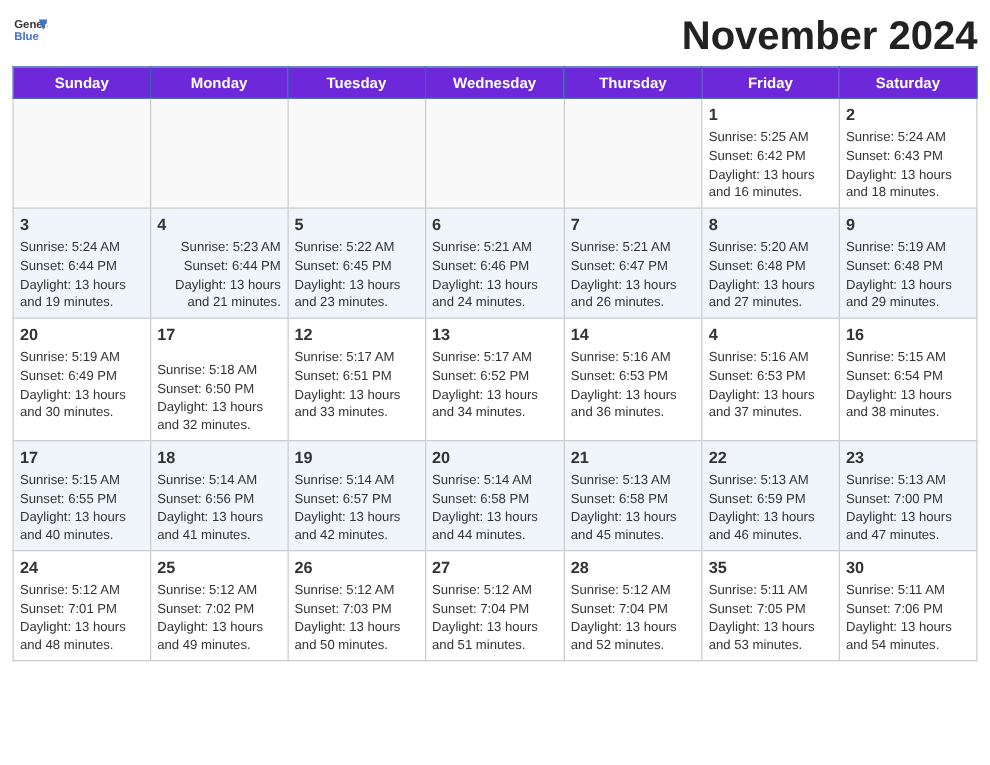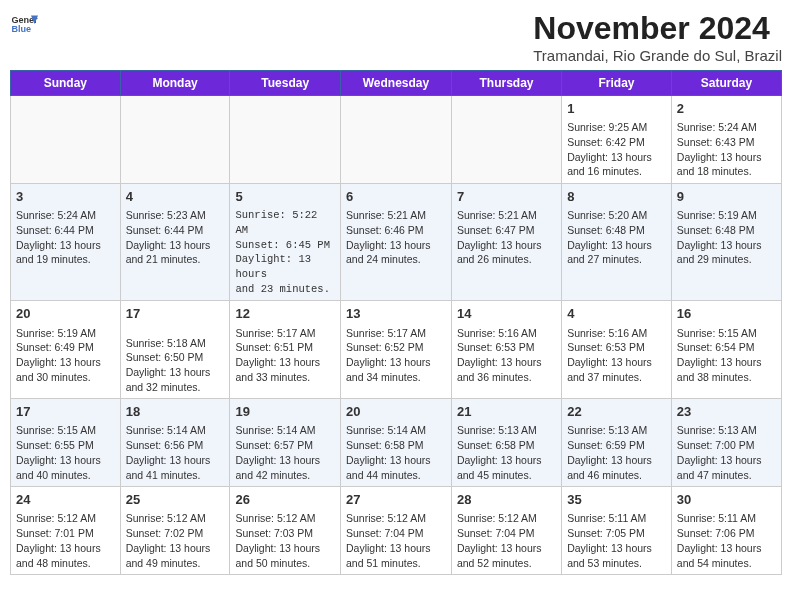--- a/index.html
+++ b/index.html
@@ -19,20 +19,21 @@
     .logo {
       display: flex;
       align-items: center;
       gap: 2px;
     }
     .logo-icon {
       width: 28px;
       height: 28px;
     }
     .title-area {
+      text-align: right;
     }
     .main-title {
       font-size: 32px;
       font-weight: bold;
       color: #222;
     }
     .subtitle {
       font-size: 15px;
       color: #444;
     }
@@ -86,21 +87,20 @@
 <div class="header-area">
   <div class="logo">
     <svg class="logo-icon" viewBox="0 0 40 40">
       <text x="2" y="18" font-size="13" font-weight="bold" fill="#333">General</text>
       <text x="2" y="32" font-size="13" font-weight="bold" fill="#4472C4">Blue</text>
       <polygon points="30,8 40,8 35,20" fill="#4472C4"></polygon>
     </svg>
   </div>
   <div class="title-area">
     <div class="main-title">November 2024</div>
-    <div class="subtitle">Tramandai, Rio Grande do Sul, Brazil</div>
   </div>
 </div>
 
 <table class="calendar">
   <thead>
     <tr>
     <th>Sunday</th>
         <th>Monday</th>
         <th>Tuesday</th>
         <th>Wednesday</th>
@@ -111,21 +111,21 @@
   </thead>
   <tbody id="calendar-body">
   <tr>
         <td class="empty"></td>
         <td class="empty"></td>
         <td class="empty"></td>
         <td class="empty"></td>
         <td class="empty"></td>
         <td>
           <span class="day-num">1</span>
-          <div class="day-info" style="white-space: pre-line;">Sunrise: 9:25 AM
+          <div class="day-info" style="white-space: pre-line;">Sunrise: 5:25 AM
 Sunset: 6:42 PM
 Daylight: 13 hours
 and 16 minutes.</div>
         </td>
         <td>
           <span class="day-num">2</span>
           <div class="day-info" style="white-space: pre-line;">Sunrise: 5:24 AM
 Sunset: 6:43 PM
 Daylight: 13 hours
 and 18 minutes.</div>
@@ -134,28 +134,28 @@
       <tr>
         <td>
           <span class="day-num">3</span>
           <div class="day-info" style="white-space: pre-line;">Sunrise: 5:24 AM
 Sunset: 6:44 PM
 Daylight: 13 hours
 and 19 minutes.</div>
         </td>
         <td>
           <span class="day-num">4</span>
-          <div class="day-info" style="white-space: pre-line;">Sunrise: 5:23 AM
+          <div class="day-info" style="white-space: pre-line; text-align: right;">Sunrise: 5:23 AM
 Sunset: 6:44 PM
 Daylight: 13 hours
 and 21 minutes.</div>
         </td>
         <td>
           <span class="day-num">5</span>
-          <div class="day-info" style="white-space: pre-line; font-family: Liberation Mono, monospace;">Sunrise: 5:22 AM
+          <div class="day-info" style="white-space: pre-line;">Sunrise: 5:22 AM
 Sunset: 6:45 PM
 Daylight: 13 hours
 and 23 minutes.</div>
         </td>
         <td>
           <span class="day-num">6</span>
           <div class="day-info" style="white-space: pre-line;">Sunrise: 5:21 AM
 Sunset: 6:46 PM
 Daylight: 13 hours
 and 24 minutes.</div>

